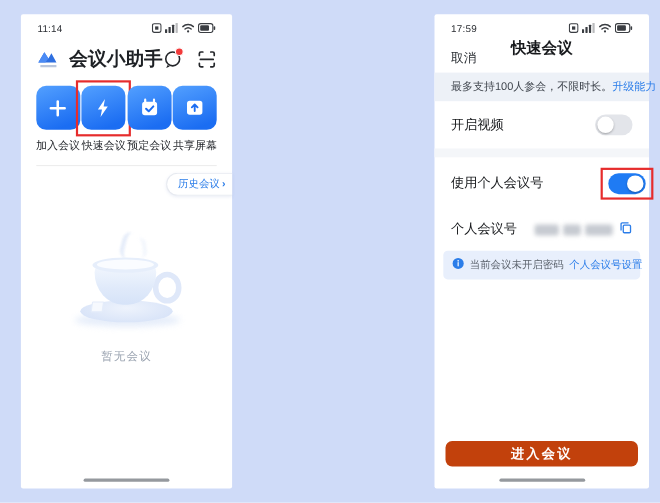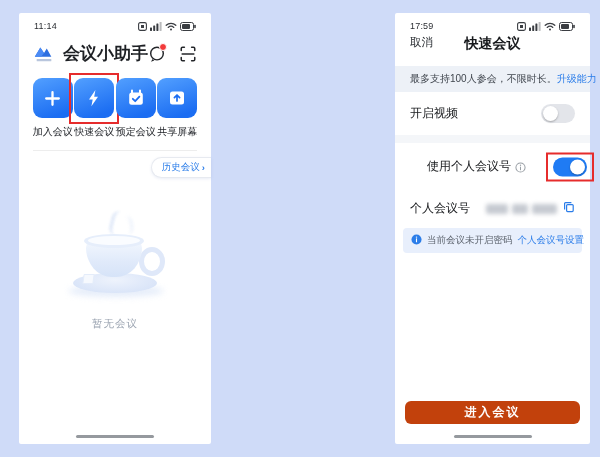--- a/index.html
+++ b/index.html
@@ -45,30 +45,30 @@
   .handle{position:absolute;left:79px;top:36px;width:16px;height:19px;border:5px solid #dfe8f9;border-radius:50%;z-index:1;}
   .cupbody{position:absolute;left:26px;top:28px;width:56px;height:38px;background:linear-gradient(180deg,#f4f8fe 0%,#e0eafa 60%,#d6e3f8 100%);border-radius:10px 10px 30px 30px / 10px 10px 34px 34px;z-index:2;}
   .cuprim{position:absolute;left:24px;top:23px;width:60px;height:14px;border-radius:50%;background:#e6eefb;z-index:3;}
   .cuprim::after{content:'';position:absolute;left:4px;top:2px;right:4px;bottom:3px;border-radius:50%;background:#fafcff;}
   .sugar{position:absolute;left:23px;top:63px;width:9px;height:8px;background:#f6f9fe;border:1px solid #e4ecfa;border-radius:1px;transform:skewX(-8deg);z-index:3;}
   .emptytext{margin-top:12px;font-size:10.5px;color:#9aa3b0;letter-spacing:1px;}
 
   .homebar{position:absolute;bottom:6px;left:50%;transform:translateX(-50%);width:78px;height:3.5px;background:#95999e;border-radius:2px;}
 
   
-  .navbar{position:relative;display:flex;align-items:flex-start;height:25px;padding:3px 29px 0 15px;}
+  .navbar{position:relative;display:flex;align-items:flex-end;height:25px;padding:3px 29px 0 15px;}
   .cancel{font-size:11.5px;color:#2a2e33;position:relative;z-index:2;}
   .navtitle{position:absolute;left:0;right:0;top:3px;text-align:center;font-size:14px;font-weight:700;color:#17191c;}
   .banner{background:#edf1f7;padding:6px 15px;font-size:10px;color:#40464e;margin-top:6px;white-space:nowrap;}
   .blink{color:#2b7de9;}
   .srow{position:relative;display:flex;align-items:center;padding:12px 15px;font-size:12px;color:#17191c;}
   .slabel{white-space:nowrap;}
   .grow{flex:1;}
   .sep{height:8px;background:#f4f6f9;}
-  .rowpersonal{padding:15px 32px;}
+  .rowpersonal{padding:15px 15px;justify-content:space-between;}
   .iinfo{display:inline-flex;margin-left:4px;position:relative;top:1px;}
 
   .toggle{display:inline-block;width:34px;height:19px;border-radius:10px;position:relative;flex:none;}
   .toggle .knob{position:absolute;top:2px;width:15px;height:15px;border-radius:50%;background:#fff;box-shadow:0 1px 2px rgba(0,0,0,.28);}
   .toggle.off{background:#e3e5ea;}
   .toggle.off .knob{left:2px;}
   .toggle.on{background:#1f7bf4;}
   .toggle.on .knob{right:2px;}
   .redbox2{position:absolute;right:-4px;top:50%;transform:translateY(-50%);border:2px solid #e62c2c;padding:3px 5px;line-height:0;display:inline-flex;align-items:center;background:transparent;z-index:2;}
 

